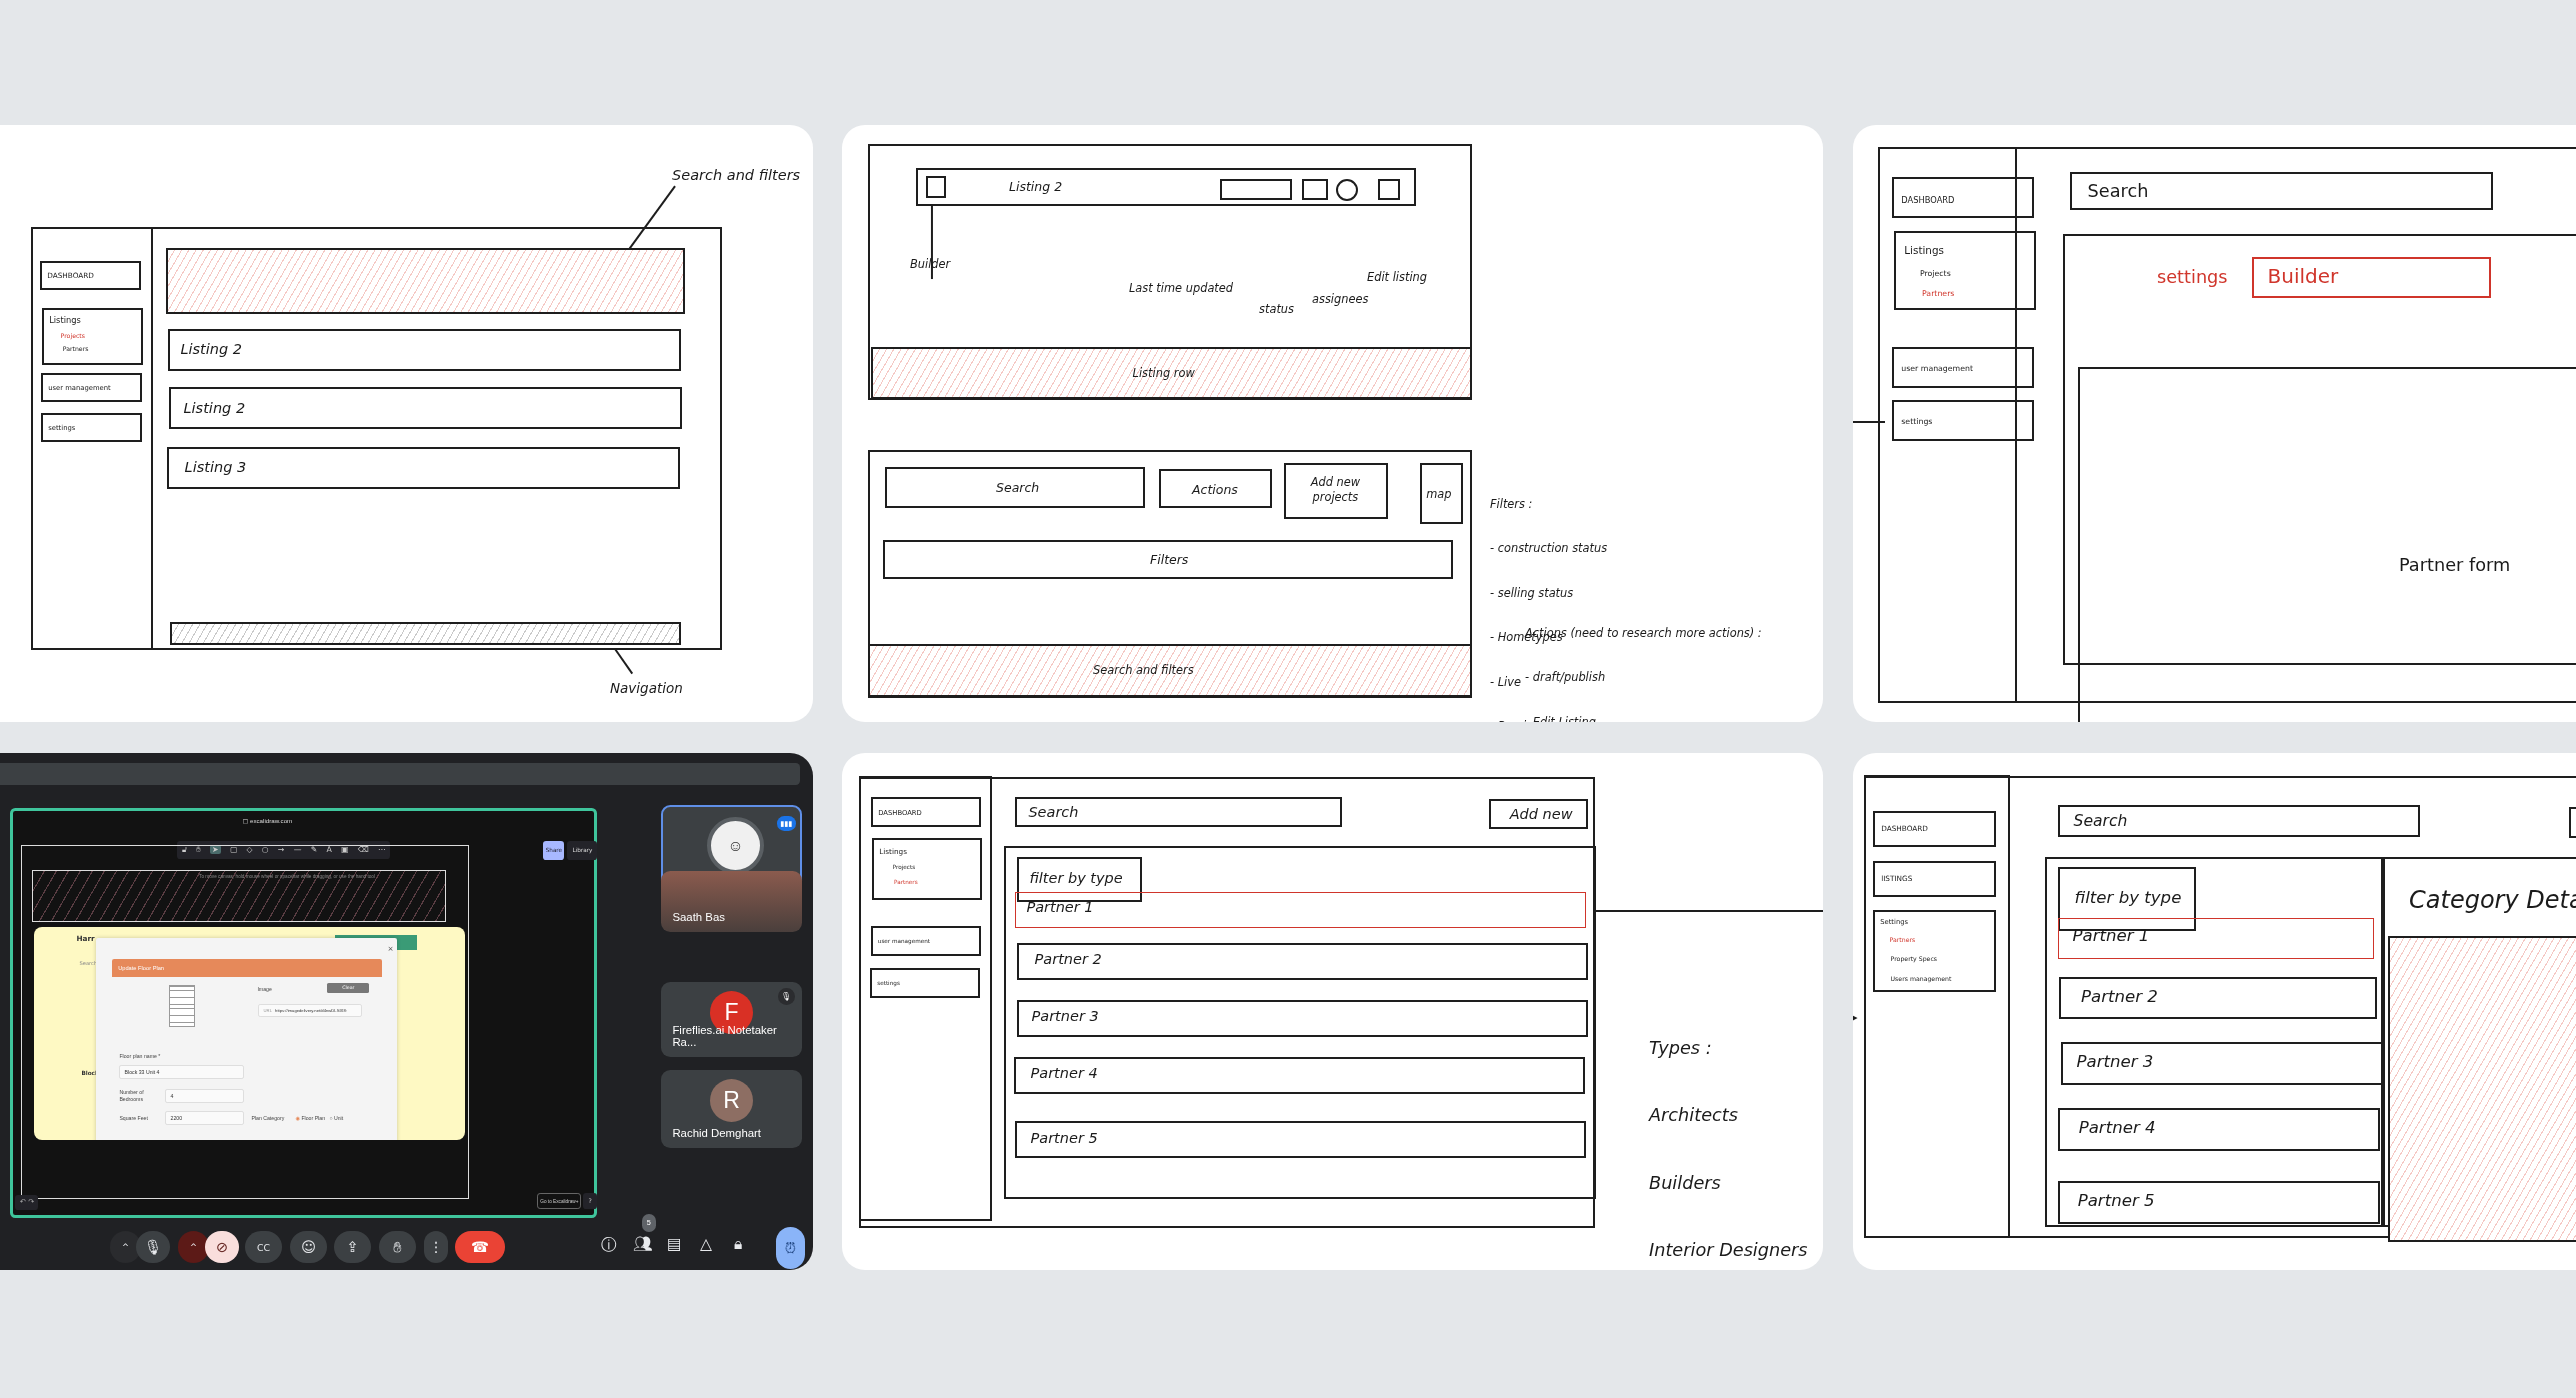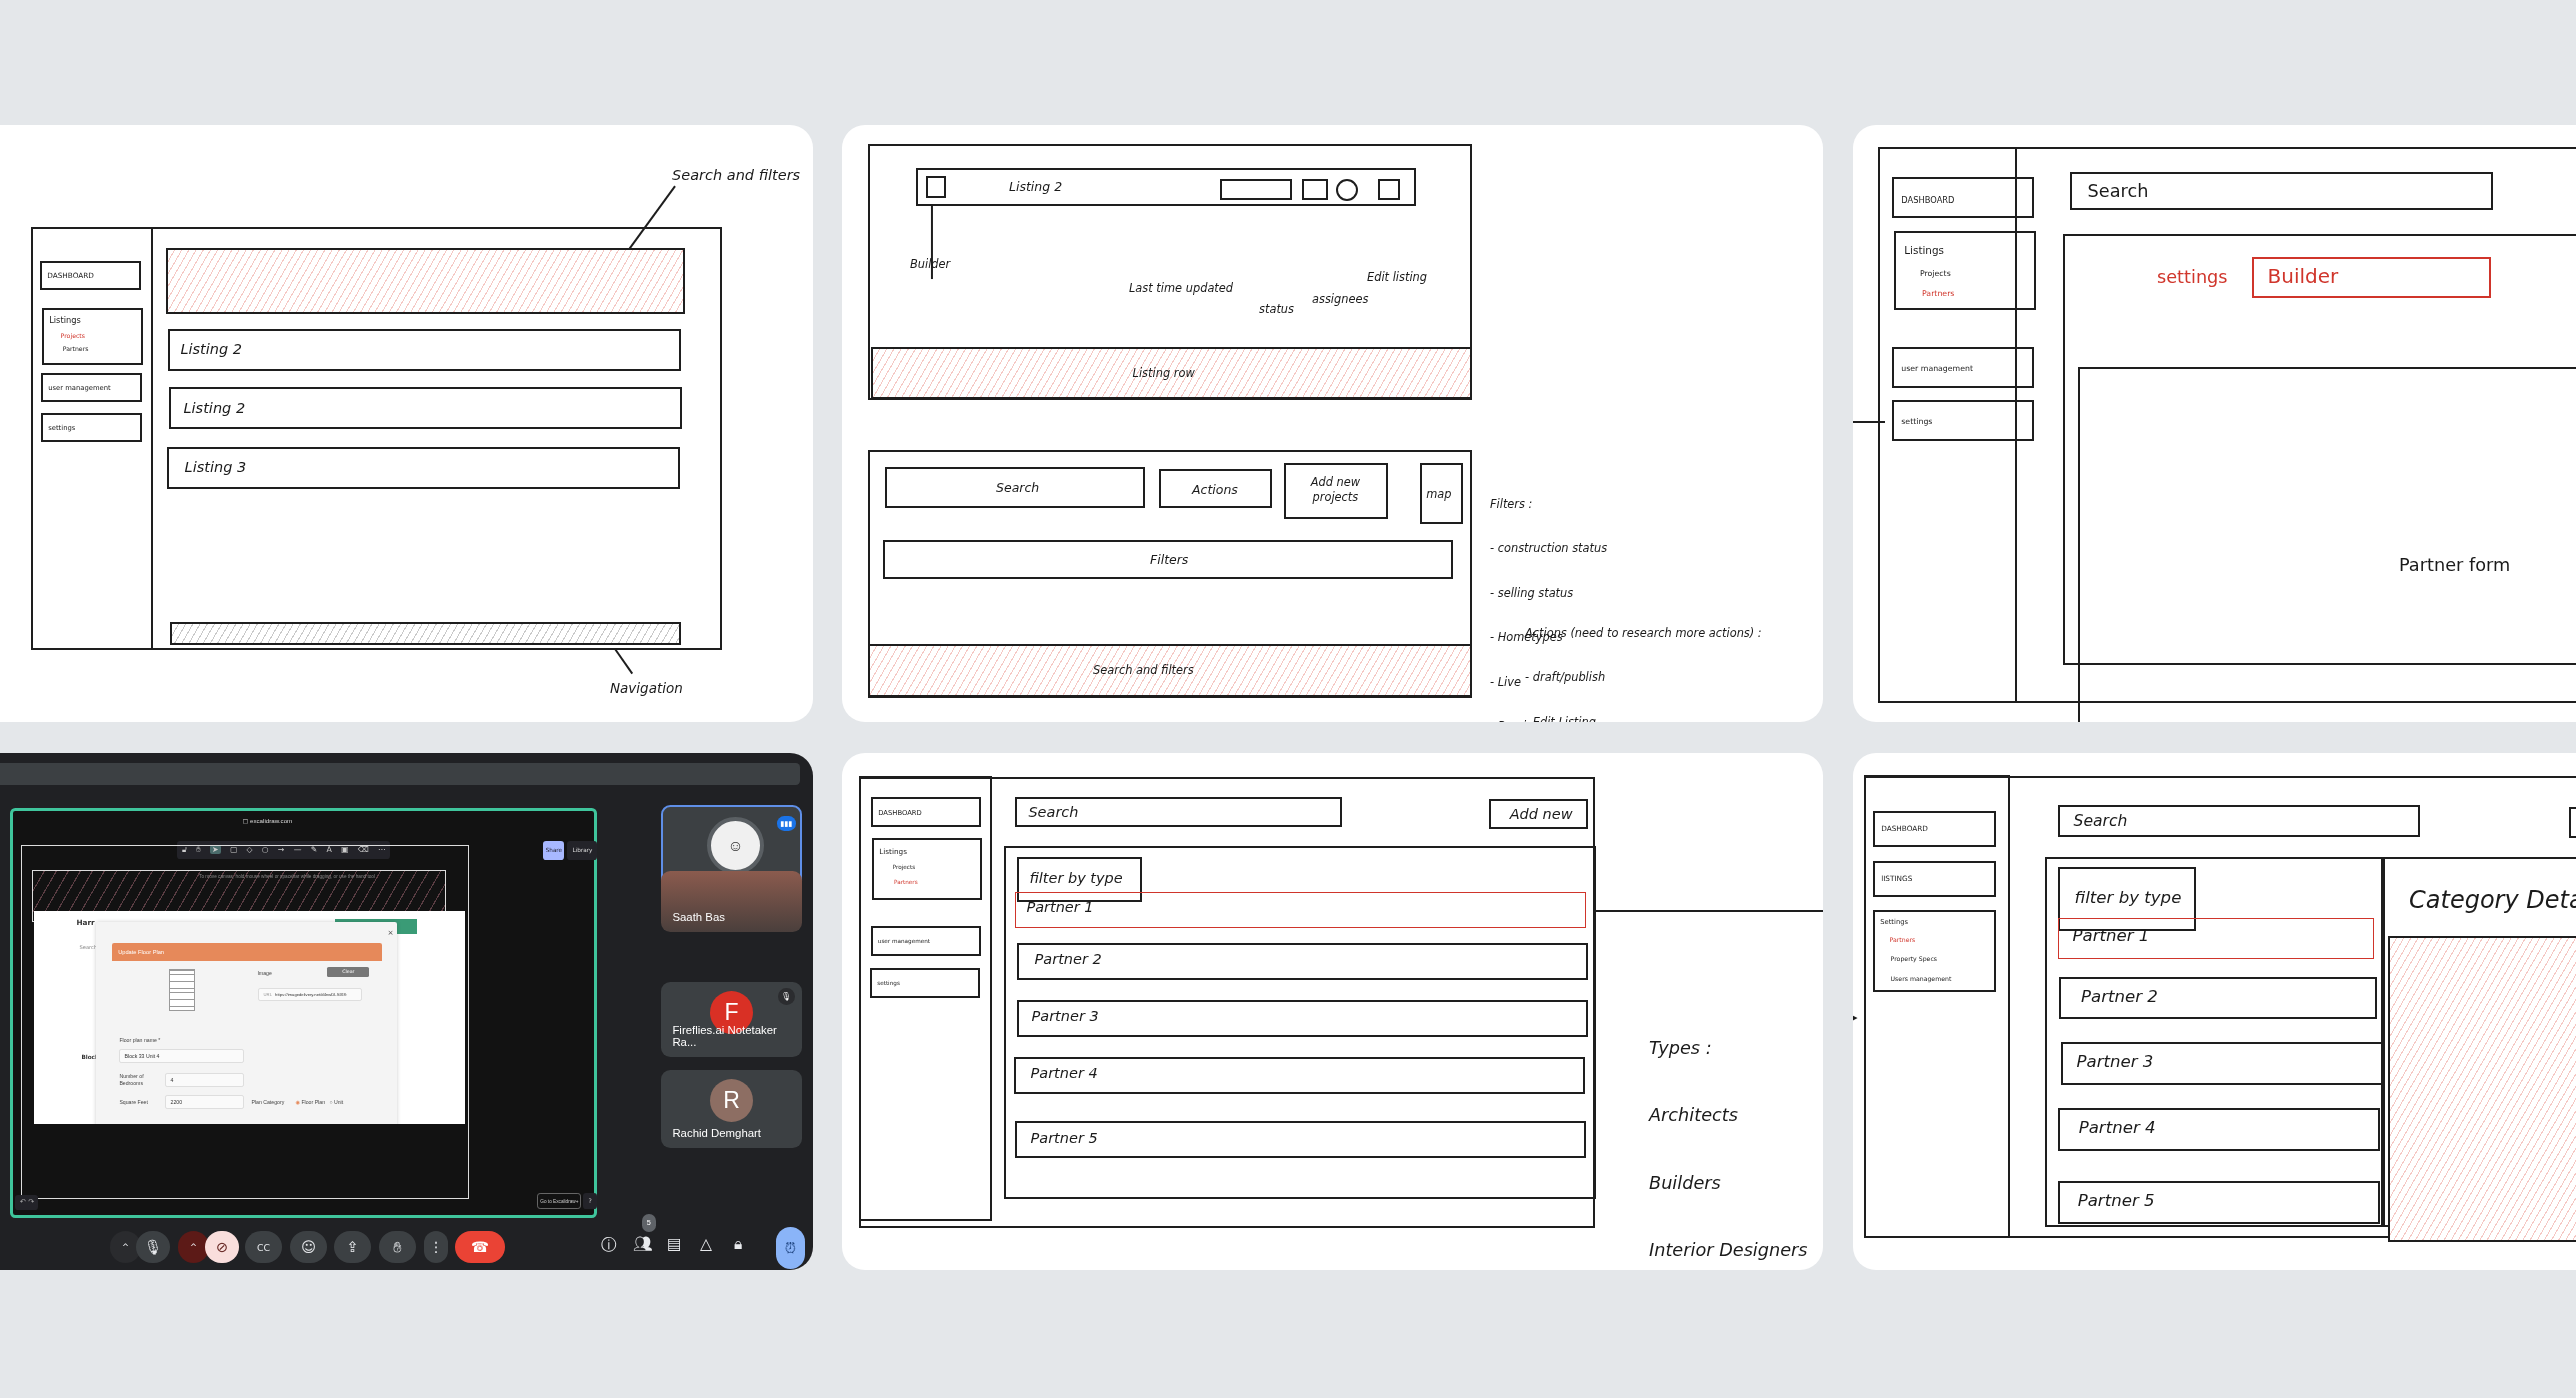--- a/index.html
+++ b/index.html
@@ -179,21 +179,21 @@
     <span>⋯</span>
   </div>
   <div class="abs" style="left:530px;top:30px;width:21px;height:18.7px;background:#a8b8ff;border-radius:3.1px;font-size:5.7px;color:#223;display:flex;align-items:center;justify-content:center;">Share</div>
   <div class="abs" style="left:554px;top:30px;width:30px;height:18.7px;background:#232329;border-radius:3.1px;font-size:5.7px;color:#ddd;display:flex;align-items:center;justify-content:center;">Library</div>
 
   <div class="abs" style="left:7.3px;top:34px;width:448px;height:530px;max-height:354px;border:1.6px solid #ddd;"></div>
   <div class="abs" style="left:18.7px;top:59px;width:414px;height:52px;border:1.6px solid #ddd;background:repeating-linear-gradient(120deg,#121212 0 9.3px,#5a3d43 9.3px 10.4px);">
     <span class="lbl" style="left:166px;top:3.1px;font-size:4.7px;color:#888;font-family:'Liberation Sans',sans-serif;">To move canvas, hold mouse wheel or spacebar while dragging, or use the hand tool</span>
   </div>
 
-  <div class="abs" style="left:21px;top:100px;width:431px;height:213px;background:#ffffff;overflow:hidden;">
+  <div class="abs" style="left:21px;top:116px;width:431px;height:213px;background:#fef9c3;overflow:hidden;border-radius:8px;">
     <span class="lbl" style="left:42px;top:7.3px;font-size:7.3px;font-weight:bold;color:#333;">Harr</span>
     <span class="lbl" style="left:45px;top:33px;font-size:5.2px;color:#888;">Search</span>
     <span class="lbl" style="left:47px;top:143px;font-size:5.7px;font-weight:bold;color:#333;">Block</span>
 
     <div class="abs" style="left:301px;top:7.8px;width:82px;height:15.6px;background:#3a9b76;"></div>
 
     <div class="abs" style="left:62px;top:11.4px;width:301px;height:208px;background:#f4f4f4;border-radius:2.1px;box-shadow:0 0 4.2px rgba(0,0,0,.2);">
       <span class="lbl" style="left:291px;top:5.2px;font-size:7.3px;color:#555;">×</span>
       <div class="abs" style="left:15.6px;top:21px;width:270px;height:17.7px;background:#e6895a;border-radius:2.1px 2.1px 0 0;">
         <span class="lbl" style="left:6.2px;top:5.2px;font-size:5.7px;color:#fff;font-family:'Liberation Sans',sans-serif;">Update Floor Plan</span>

